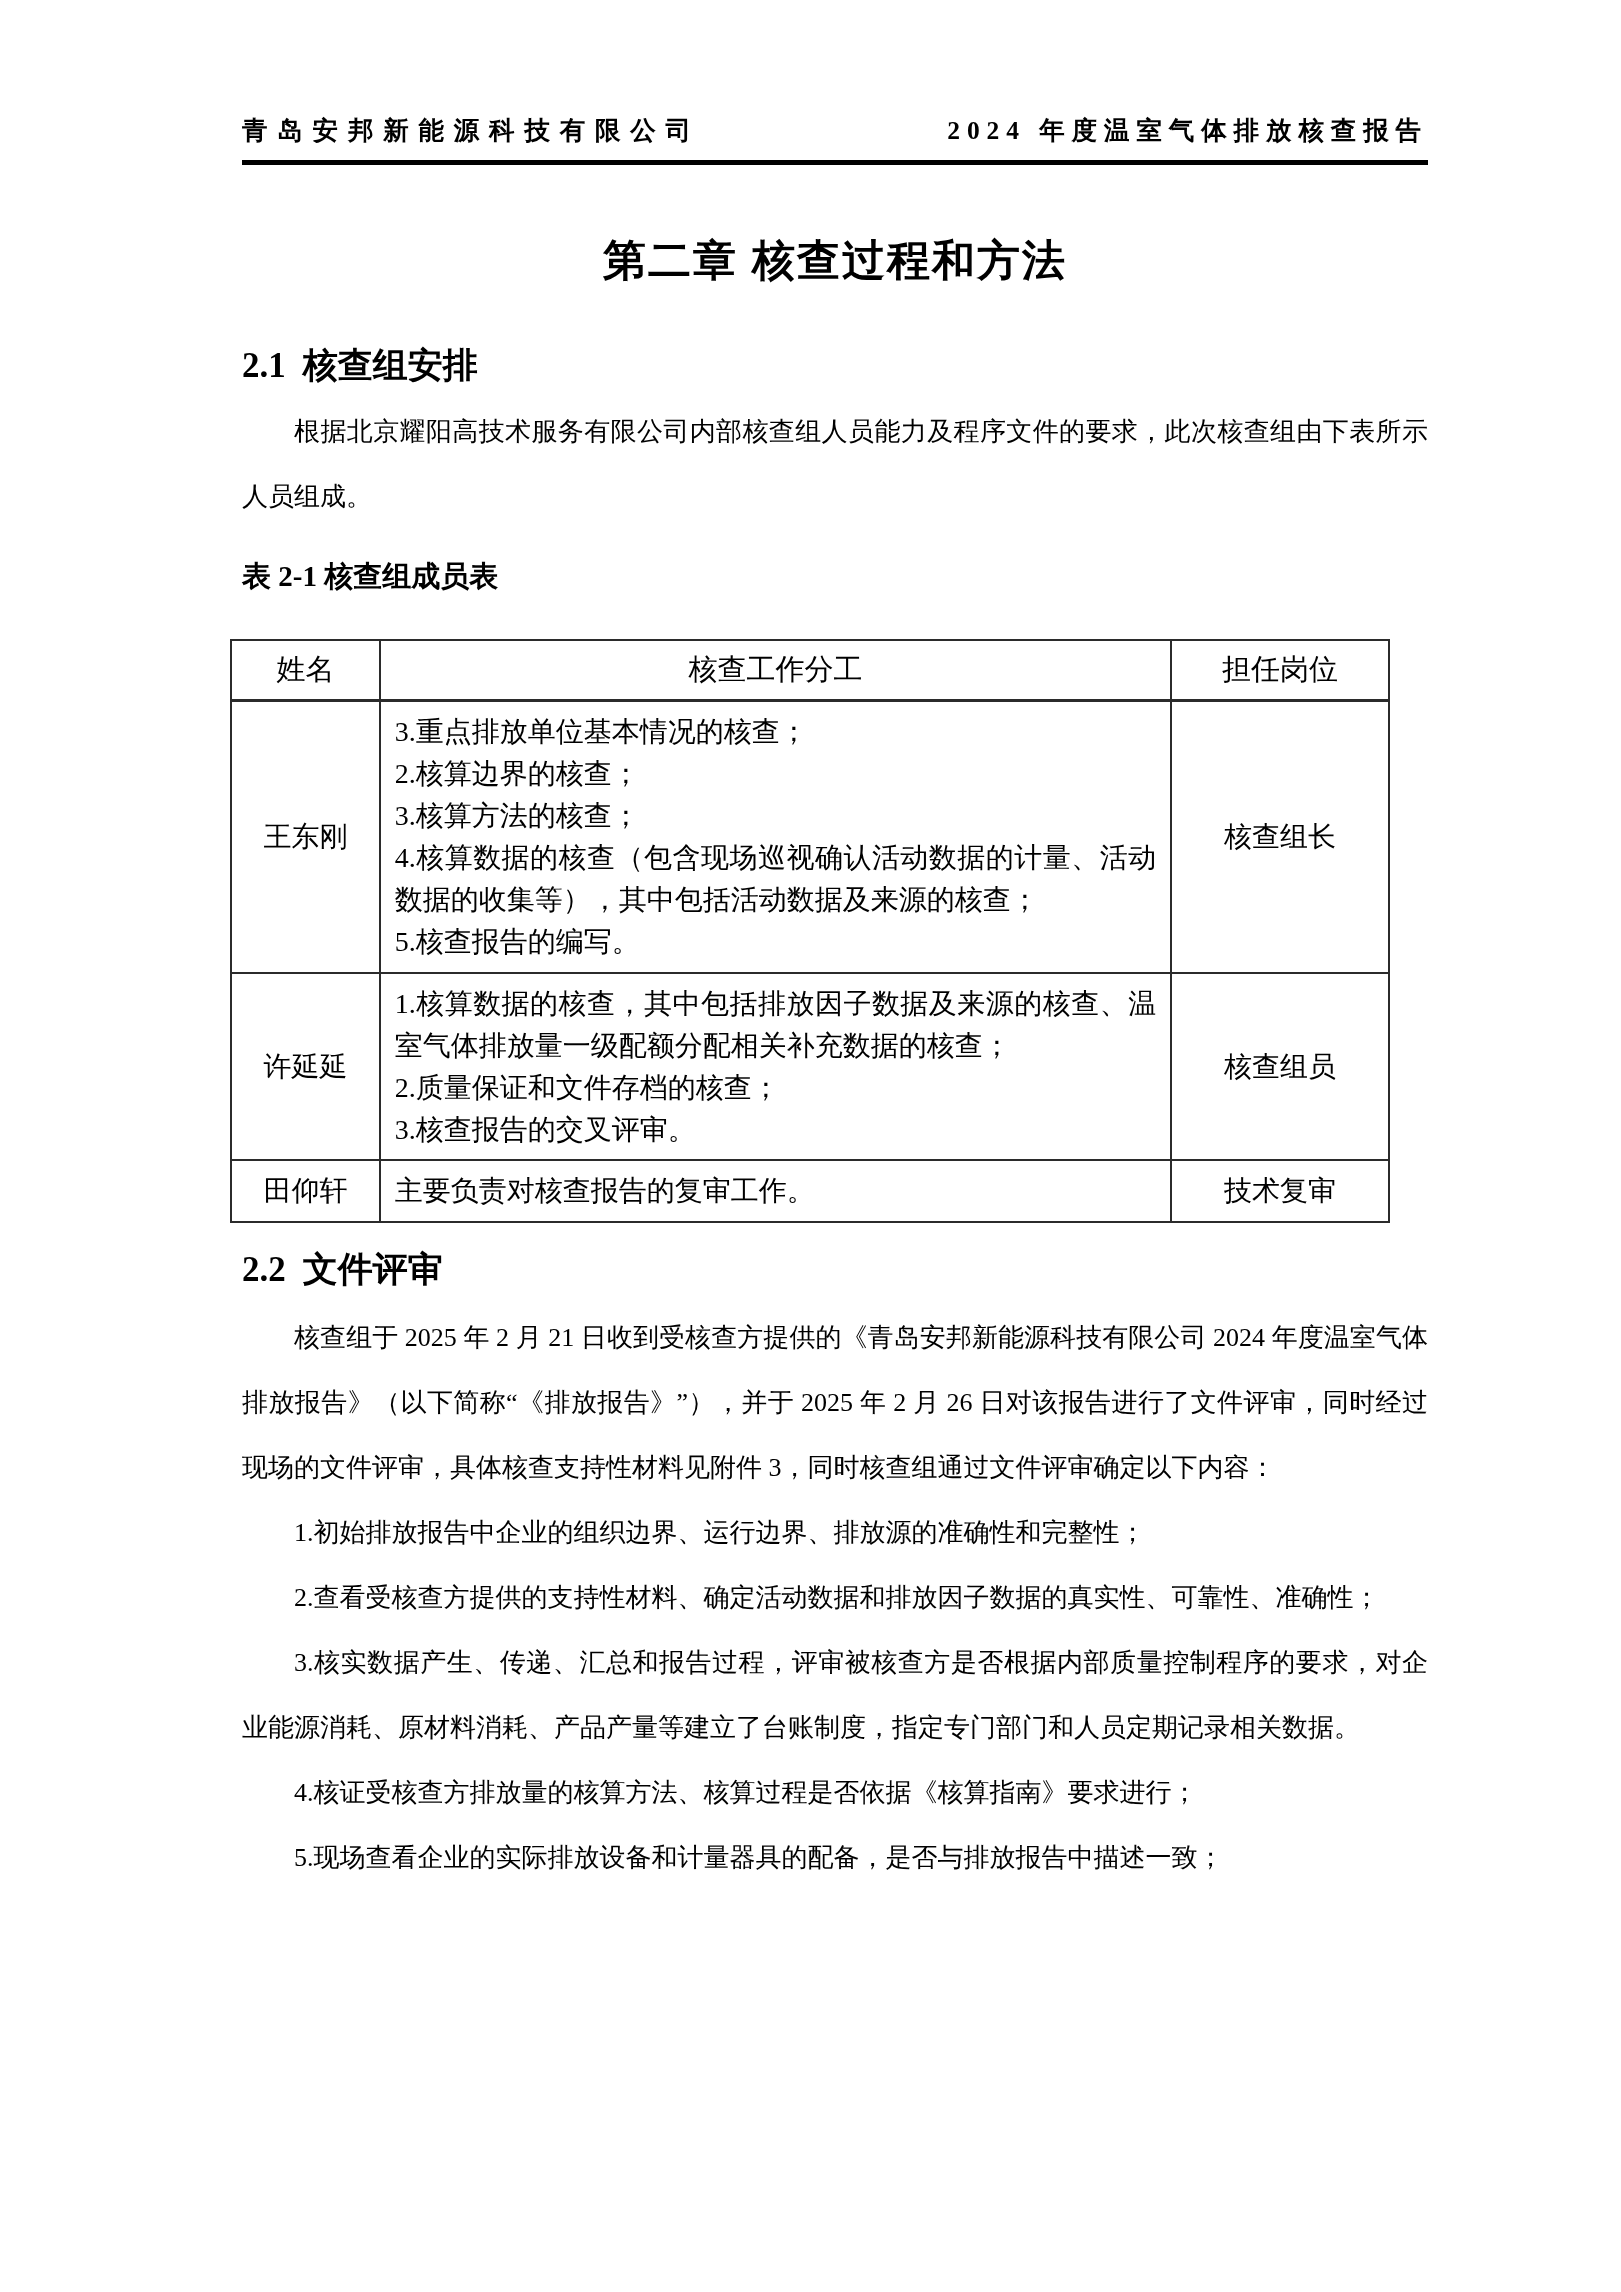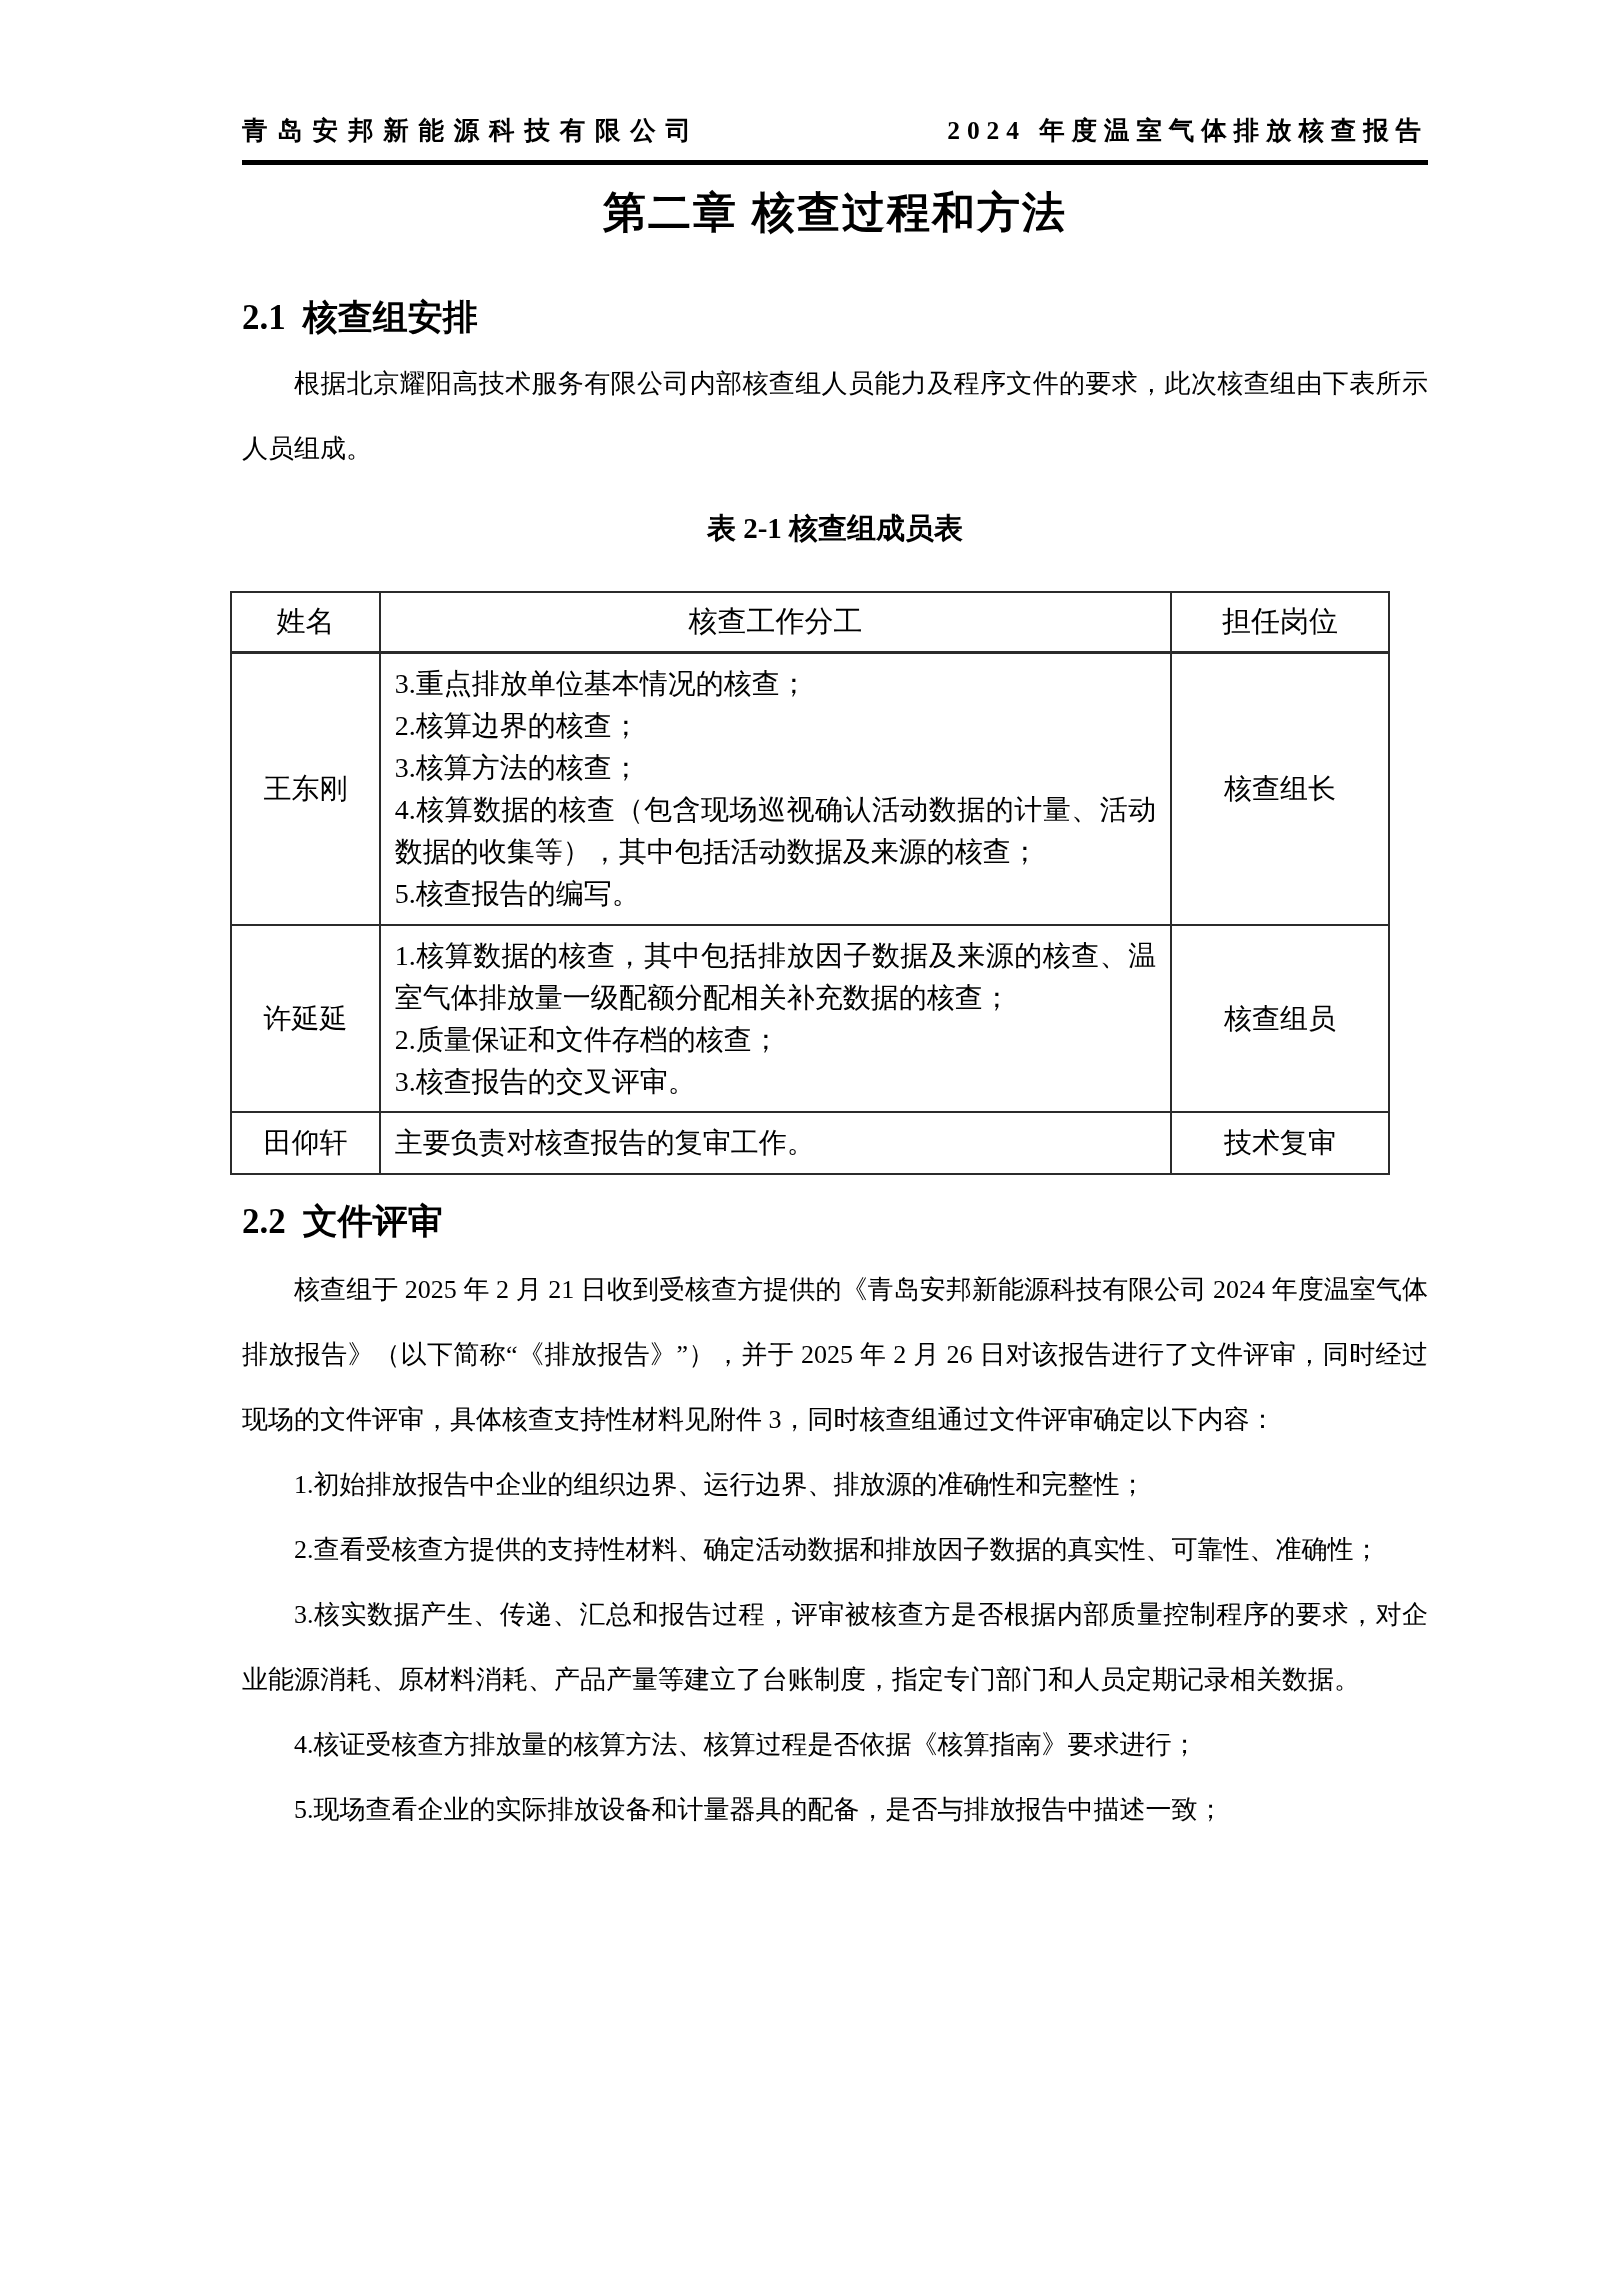--- a/index.html
+++ b/index.html
@@ -28,21 +28,21 @@
   }
   .doc-header .hleft{letter-spacing:9.8px;}
   .doc-header .hright{letter-spacing:6.9px;}
   .header-rule{
     margin-top:12.7px;
     height:4.9px;
     background:#000;
   }
   
   .chapter-title{
-    margin-top:24px;
+    margin-top:72px;
     text-align:center;
     font-family:"Liberation Sans","DejaVu Sans",sans-serif;
     font-weight:bold;
     font-size:43px;
     line-height:47px;
     letter-spacing:2px;
   }
   
   .section-heading{
     font-weight:bold;
@@ -61,21 +61,21 @@
     font-size:26px;
     line-height:65px;
     text-align:justify;
     text-indent:2em;
   }
   .para-block-21{margin-top:13.7px;}
   .para-block-22{margin-top:15.7px;}
   
   .table-caption{
     margin-top:25.5px;
-    text-align:center;
+    text-align:left;
     font-weight:bold;
     font-size:29px;
     line-height:43px;
   }
   table.members{
     margin-top:41px;
     margin-left:-11.8px;
     width:1160px;
     border-collapse:collapse;
     table-layout:fixed;

